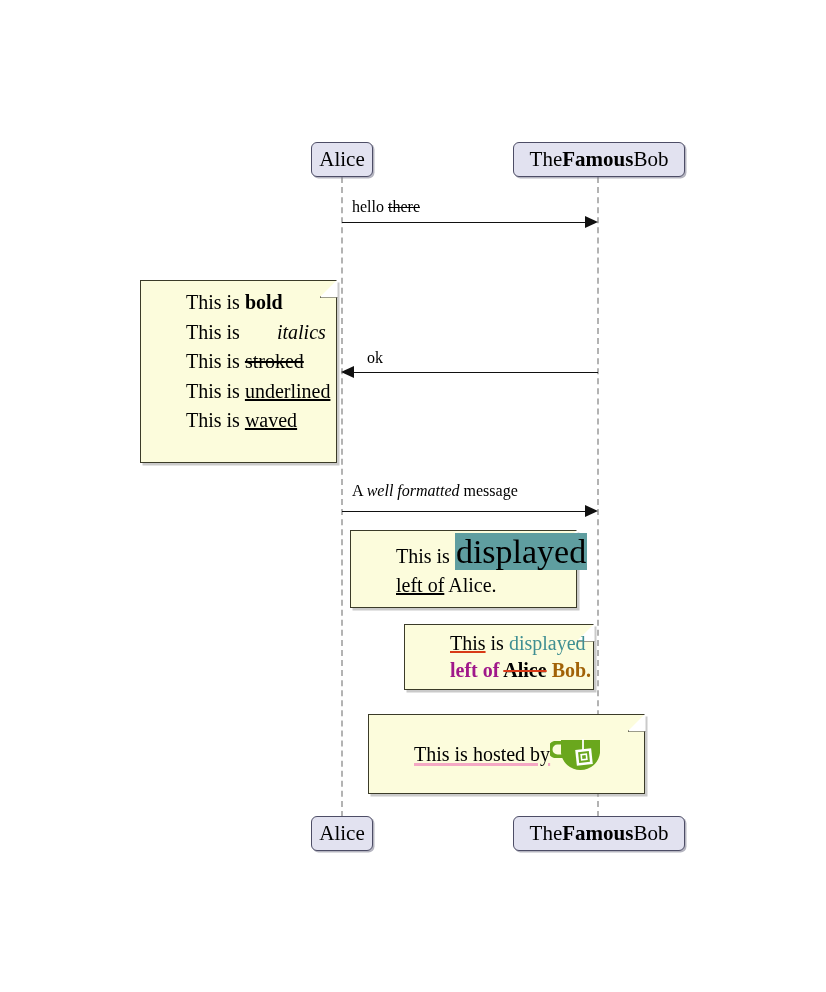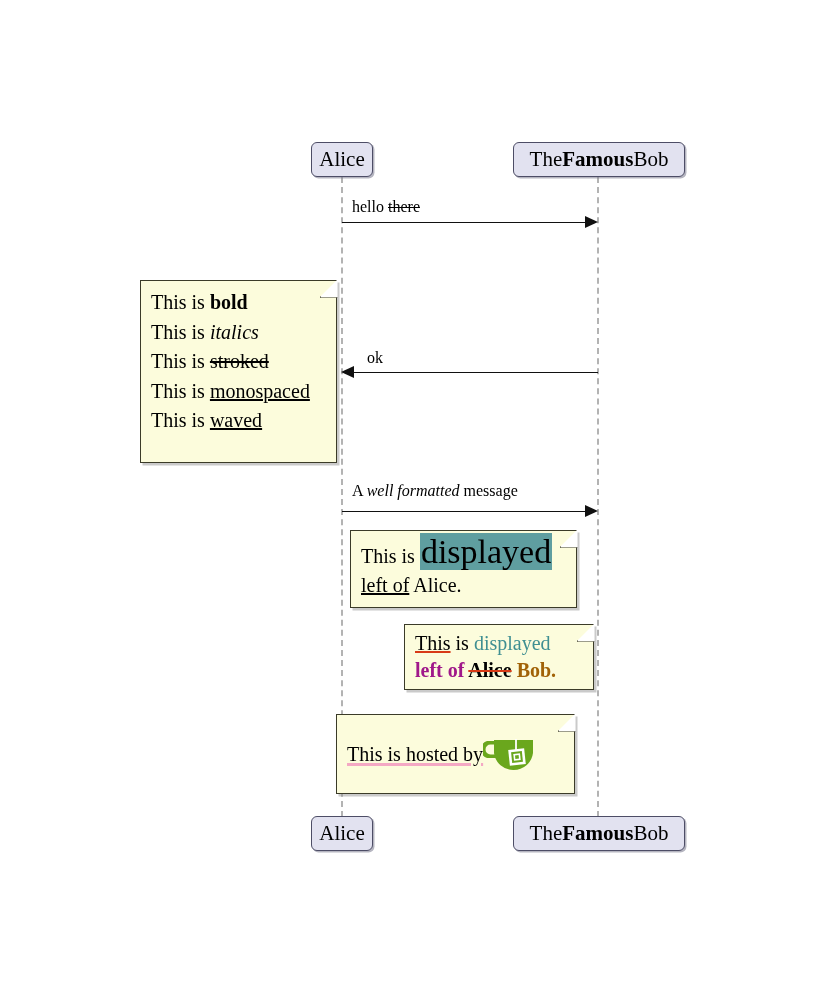--- a/index.html
+++ b/index.html
@@ -73,20 +73,21 @@
   .msg-label i { }
   .msg-label s { text-decoration: line-through; }
 
   
   .note {
     position: absolute;
     box-sizing: border-box;
     background: #fcfcdc;
     border: 1.5px solid #3b3b28;
     box-shadow: 2.5px 2.5px 0 rgba(150,150,150,0.5);
+    padding-left: 35px;
   }
   .note .fold {
     position: absolute;
     top: -1.5px;
     right: -1.5px;
     width: 17px;
     height: 17px;
     background: #ffffff;
     border-left: 1.5px solid #3b3b28;
     border-bottom: 1.5px solid #3b3b28;
@@ -104,21 +105,21 @@
   .note-body {
     position: relative;
     font-size: 20px;
     color: #000000;
     line-height: 1.48;
     padding: 8px 12px 8px 10px;
   }
   .note-body .ln { white-space: nowrap; display: block; }
 
   b.bold   { font-weight: 700; }
-  i.ital   { font-style: italic; }
+  i.ital   { font-style: italic; margin-left: 32px; }
   span.mono{ font-family: "Liberation Mono", "DejaVu Sans Mono", monospace; font-size: 18px; }
   s.strike { text-decoration: line-through; }
   u.uline  { text-decoration: underline; }
   u.waved  { text-decoration: underline; }
 
   
   .hl-teal {
     background: #5f9ea0;
     font-size: 34px;
     line-height: 1;
@@ -170,21 +171,21 @@
       <span class="ln">
         <span>This is </span><b class="bold">bold</b>
       </span>
       <span class="ln">
         <span>This is </span><i class="ital">italics</i>
       </span>
       <span class="ln">
         <span>This is </span><s class="strike">stroked</s>
       </span>
       <span class="ln">
-        <span>This is </span><u class="uline">monospaced</u>
+        <span>This is </span><u class="uline">underlined</u>
       </span>
       <span class="ln">
         <span>This is </span><u class="waved">waved</u>
       </span>
     </div>
   </div>
 
   <div class="msg-label" style="left:367px; top:349px;">
     <span>ok</span>
   </div>
@@ -214,21 +215,21 @@
     <div class="note-body" style="padding-top:5px; line-height:1.35;">
       <span class="ln">
         <span class="u-red">This</span><span> is </span><span class="c-teal">displayed</span>
       </span>
       <span class="ln">
         <span class="c-magenta">left of </span><span class="s-red">Alice</span><span class="bold-blk"> Bob.</span>
       </span>
     </div>
   </div>
 
-  <div class="note" style="left:336px; top:714px; width:239px; height:80px;">
+  <div class="note" style="left:368px; top:714px; width:277px; height:80px;">
     <span class="fold"></span>
     <div class="note-body" style="padding-top:14px;">
       <span class="ln">
         <span class="u-pink">This is hosted by</span><span class="cup-icon">
           <svg width="54" height="42" viewBox="0 0 54 42" xmlns="http://www.w3.org/2000/svg">
 
             <path d="M4 12 h9 v17 h-9 a9 9 0 0 1 0 -17 z" fill="#6aa71d"></path>
             <path d="M7.5 15.5 h6 v10 h-6 a5 5 0 0 1 0 -10 z" fill="#fcfcdc"></path>
 
             <path d="M11 11 H50 V24 a19.5 19.5 0 0 1 -19.5 17 A19.5 19.5 0 0 1 11 24 Z" fill="#6aa71d"></path>

